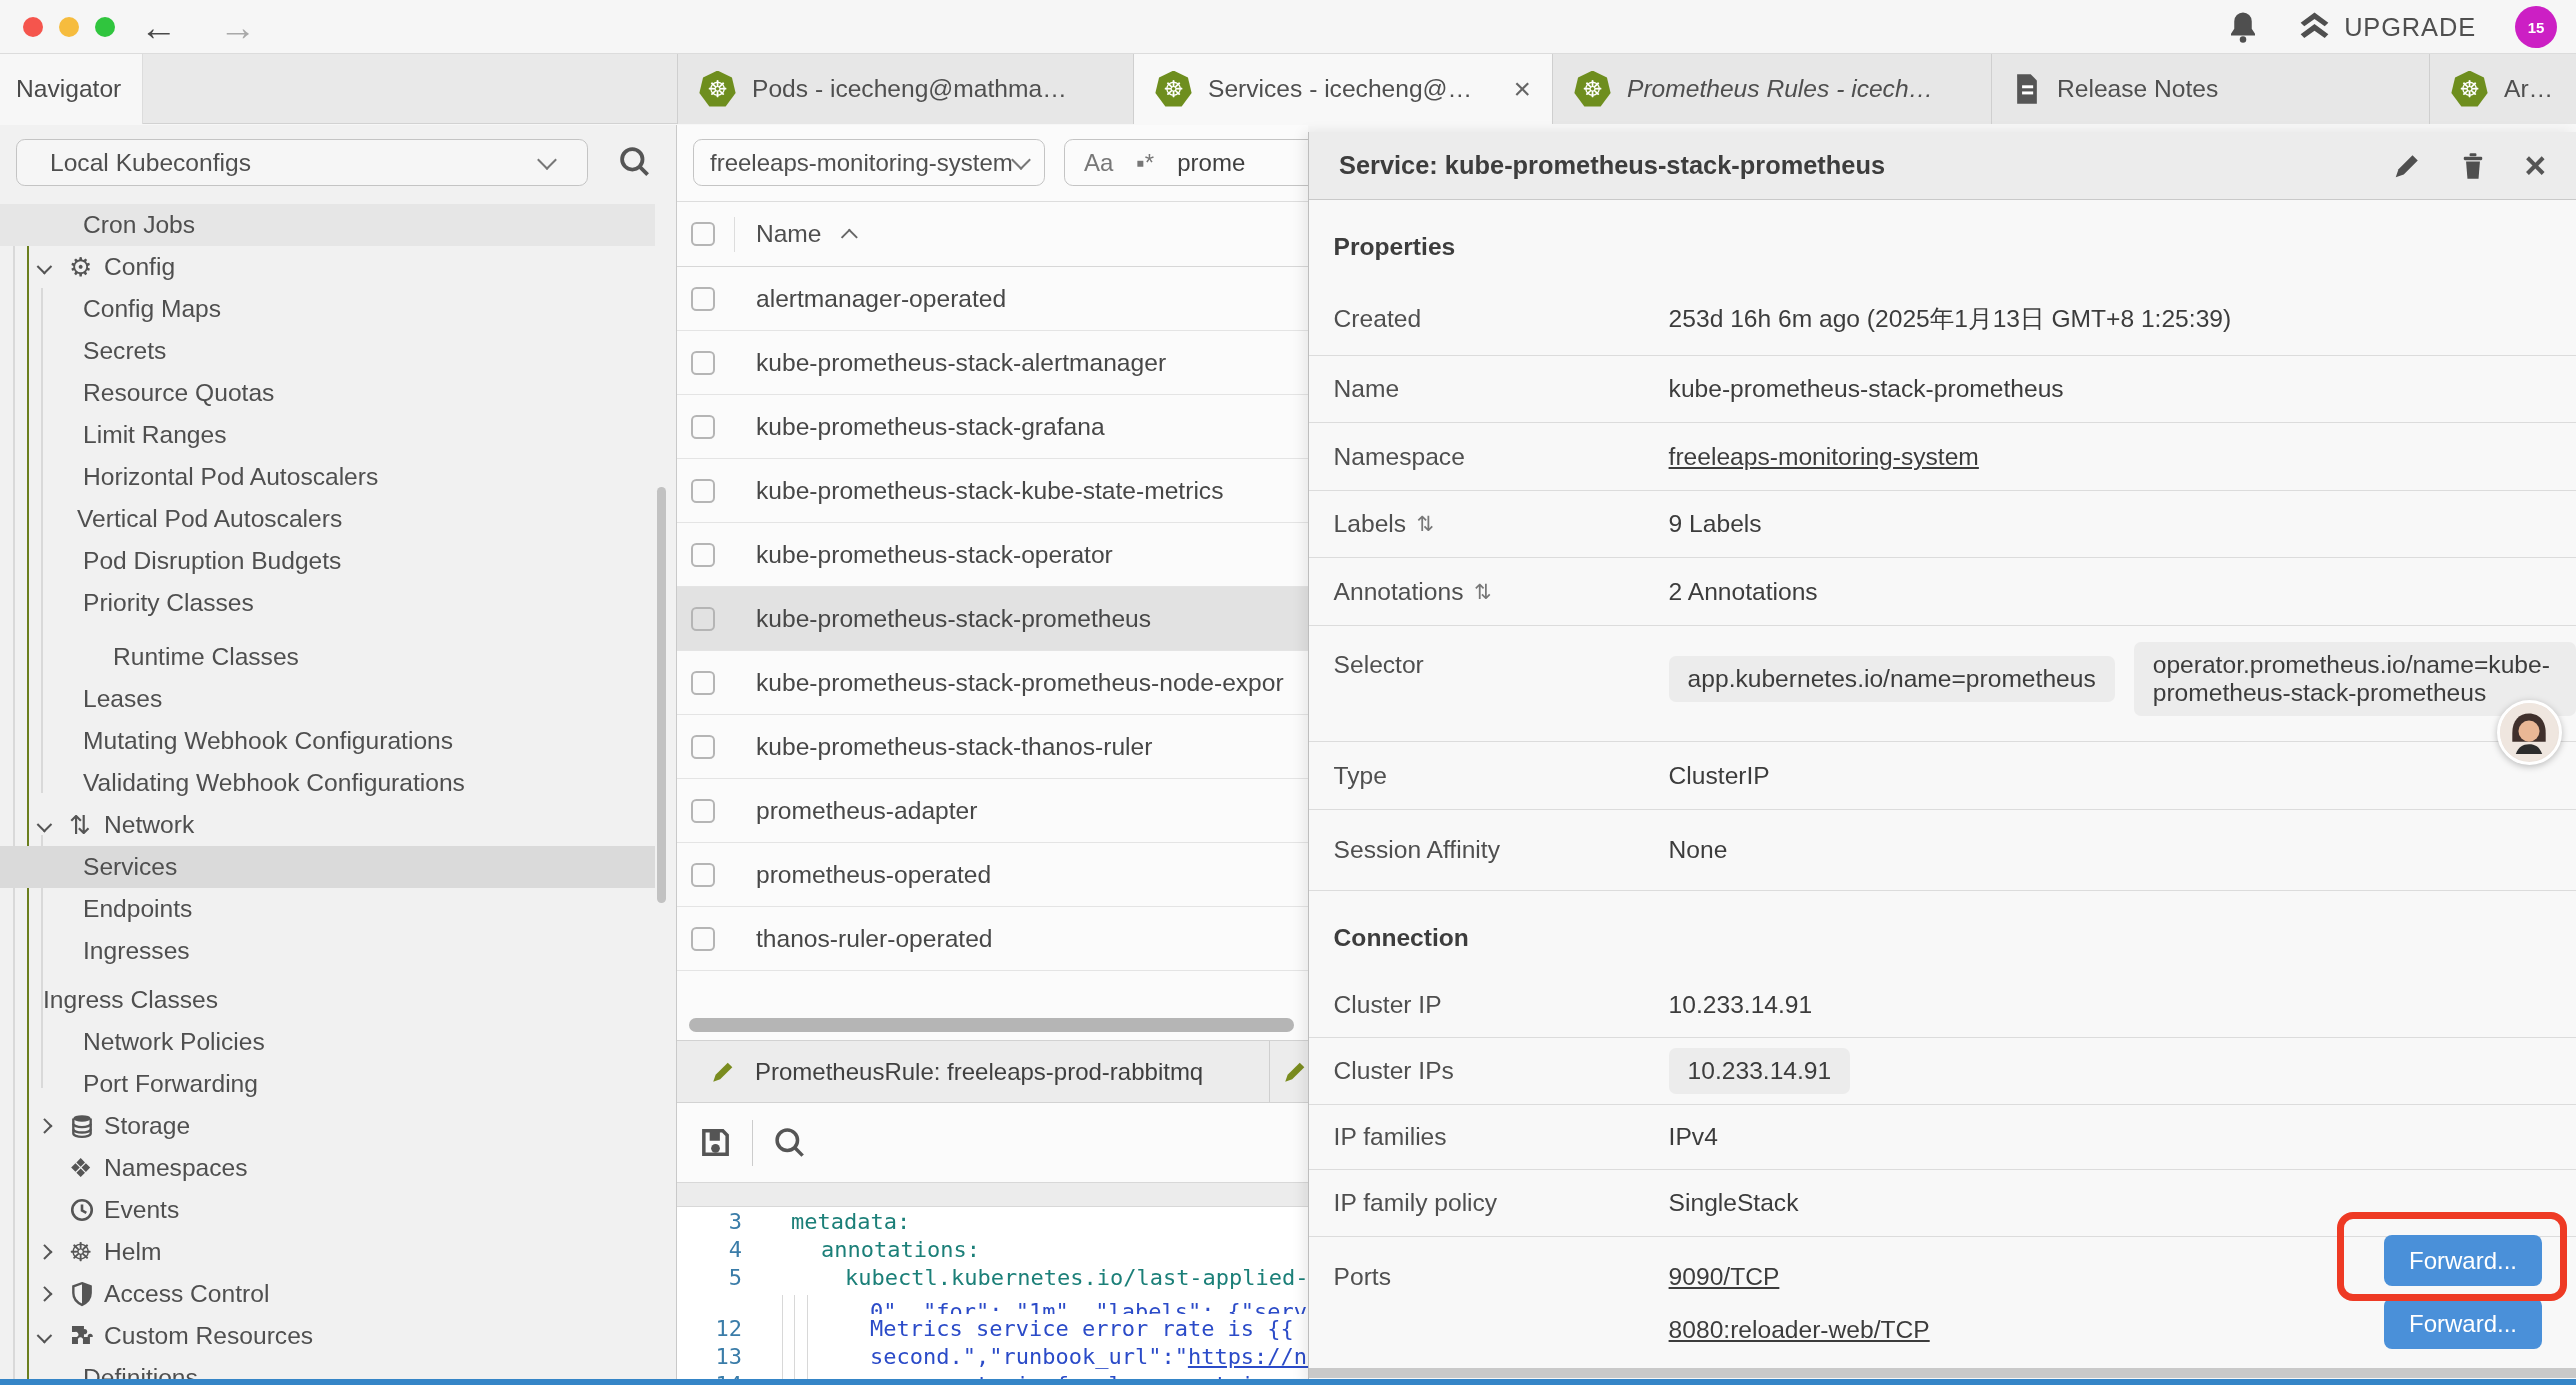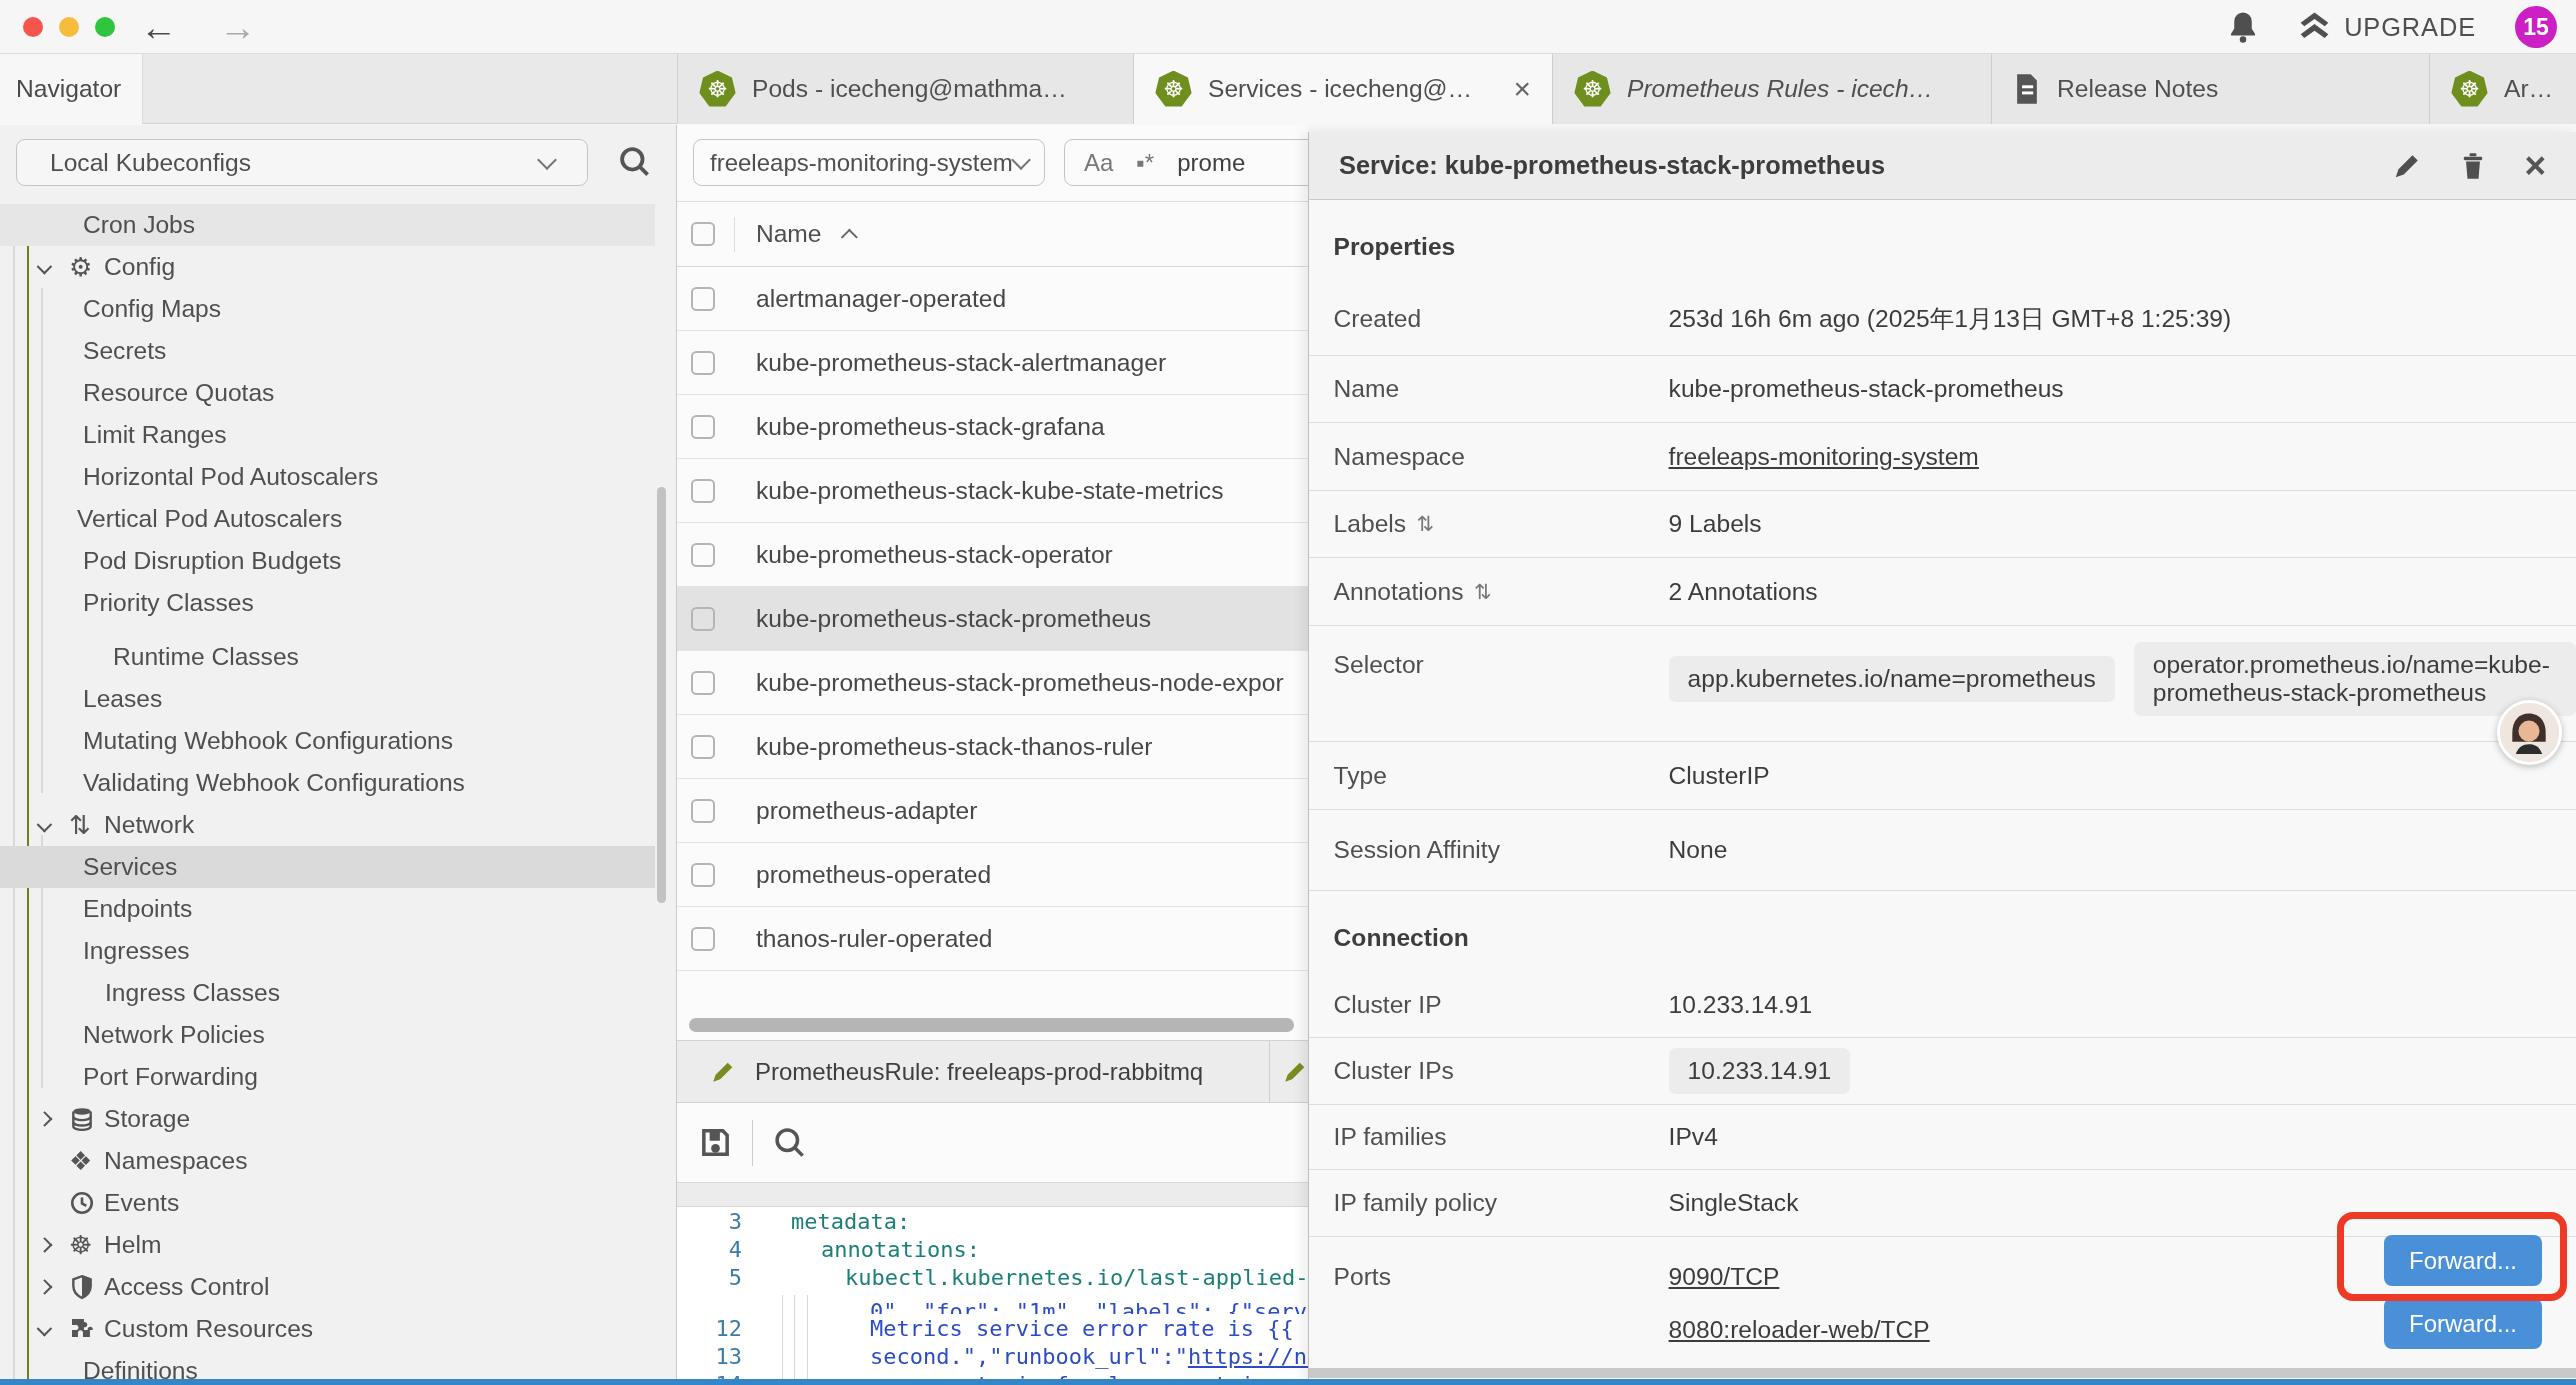--- a/index.html
+++ b/index.html
@@ -8,21 +8,21 @@
 
   
   .topbar{position:absolute;left:0;top:0;width:2576px;height:54px;background:#f6f6f6;border-bottom:0.9px solid #dcdcdc}
   .lights{position:absolute;left:23px;top:16.7px;display:flex;gap:16px}
   .light{width:20px;height:20px;border-radius:50%}
   .l-red{background:#f5554d}.l-yellow{background:#f6bc3e}.l-green{background:#30c53e}
   .navarrows{position:absolute;left:140px;top:7px;font-size:37px;display:flex;gap:42px}
   .arr-back{color:#4a4a4a}.arr-fwd{color:#a9a9a9}
   .topright{position:absolute;right:19px;top:0;height:54px;display:flex;align-items:center;gap:39px}
   .upgrade{display:flex;align-items:center;gap:12.3px;color:#4f4f4f;font-size:25.4px;letter-spacing:0.9px}
-  .badge{width:42px;height:42px;border-radius:50%;background:#cc1fc4;color:#fff;font-size:23px;font-weight:bold;display:flex;align-items:center;justify-content:center}
+  .badge{width:42px;height:42px;border-radius:50%;background:#cc1fc4;color:#fff;font-size:15px;font-weight:bold;display:flex;align-items:center;justify-content:center}
 
   
   .tabstrip{position:absolute;left:0;top:54px;width:2576px;height:70px;background:#e9e9e9;border-bottom:0.9px solid #d2d2d2}
   .nav-tab{position:absolute;left:0;top:0;width:143px;height:70px;background:#f7f7f7;display:flex;align-items:center;padding-left:16px;font-size:24.6px;color:#4a4a4a;border-right:0.9px solid #dcdcdc}
   .ktabs{position:absolute;left:677px;top:0;right:0;height:70px;display:flex;border-left:0.9px solid #cfcfcf}
   .ktab{height:70px;display:flex;align-items:center;gap:16px;padding:0 21px;background:#e7e7e7;border-right:0.9px solid #cfcfcf;font-size:24.6px;color:#4f4f4f;overflow:hidden;white-space:nowrap;flex:0 0 auto}
   .ktab.active{background:#f8f8f8;box-shadow:0 1.8px 0 #f8f8f8}
   .ktab .tlabel{overflow:hidden;text-overflow:ellipsis;max-width:316px}
   .ktab.italic .tlabel{font-style:italic}
   .k8s-hepta{width:37px;height:37px;background:#6e8e1e;clip-path:polygon(50% 0%,89% 19%,99% 61%,72% 97%,28% 97%,1% 61%,11% 19%);color:#fff;display:flex;align-items:center;justify-content:center;font-size:23px;flex:0 0 auto}
@@ -244,21 +244,21 @@
       </div>
       <div class="srow selected" style="padding-left: 83px;">
         <span>Services</span>
       </div>
       <div class="srow" style="padding-left: 83px;">
         <span>Endpoints</span>
       </div>
       <div class="srow" style="padding-left: 83px;">
         <span>Ingresses</span>
       </div>
-      <div class="srow" style="padding-left: 105px;">
+      <div class="srow" style="padding-left: 43px; margin-top: 7px;">
         <span>Ingress Classes</span>
       </div>
       <div class="srow" style="padding-left: 83px;">
         <span>Network Policies</span>
       </div>
       <div class="srow" style="padding-left: 83px;">
         <span>Port Forwarding</span>
       </div>
       <div class="srow" style="padding-left: 39px;">
         <span class="chev closed">

